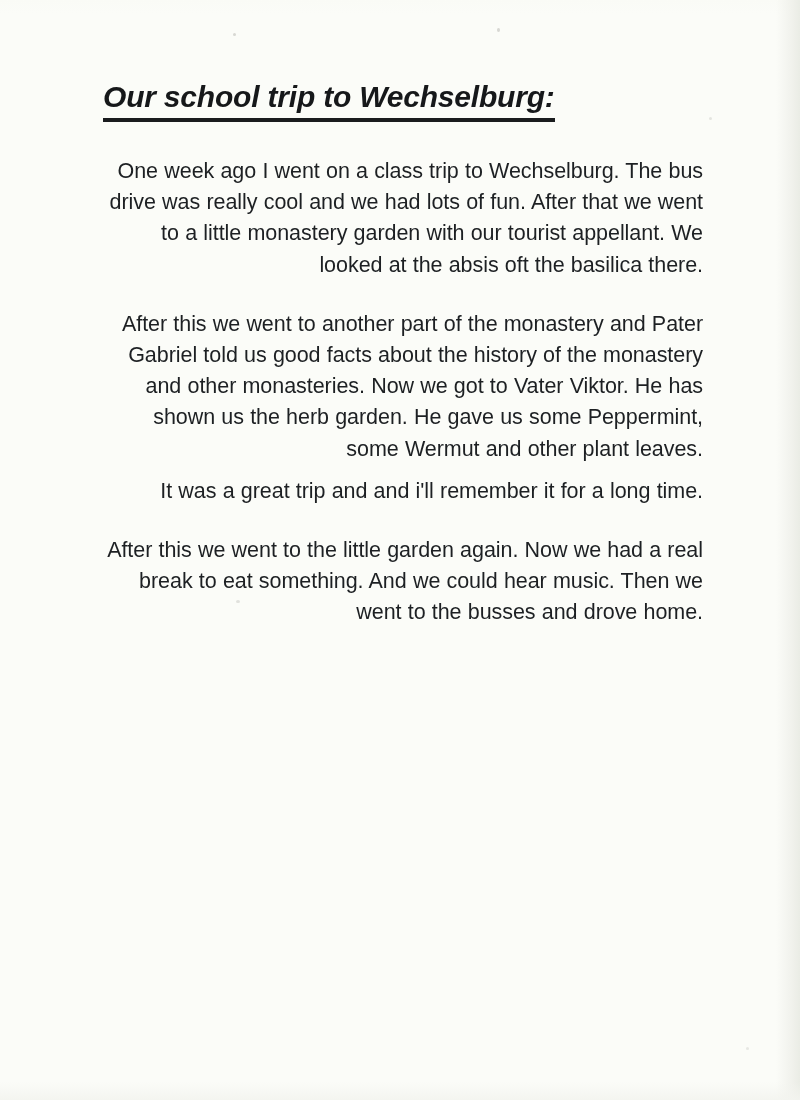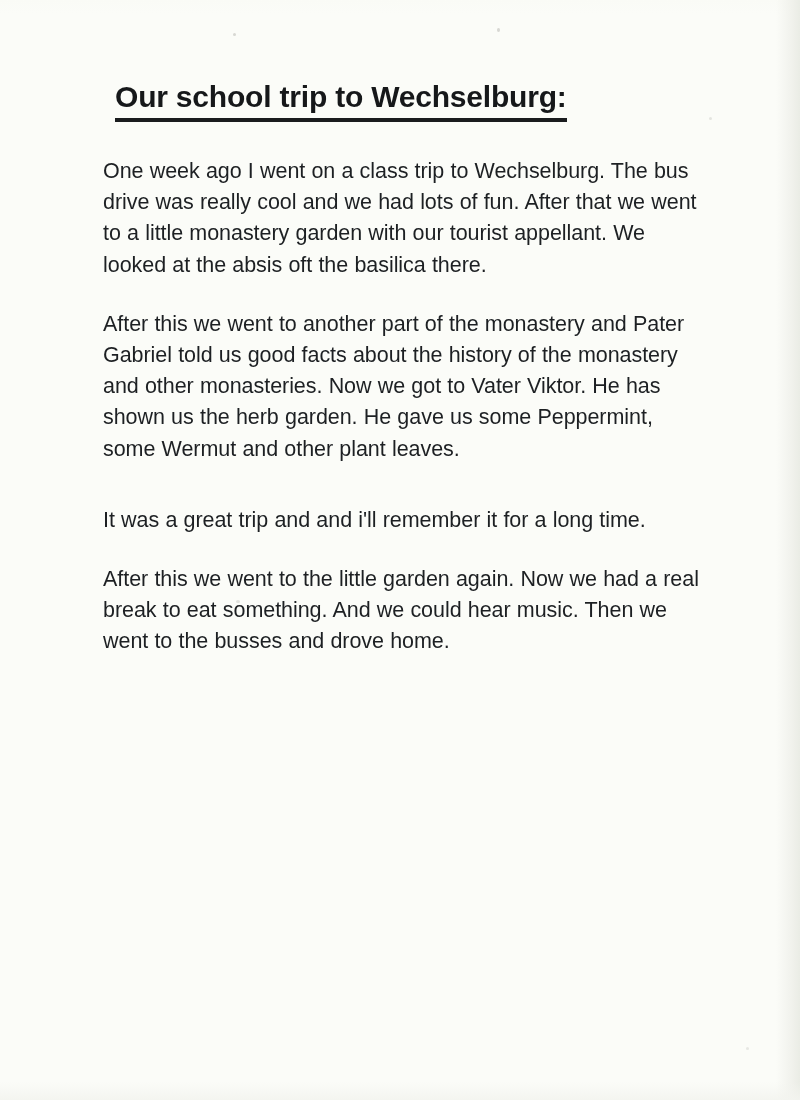--- a/index.html
+++ b/index.html
@@ -68,46 +68,48 @@
     top: 78px;
     width: 600px;
   }
 
   .doc-title {
     font-size: 30px;
     font-weight: bold;
     color: #16181a;
     letter-spacing: -0.2px;
     line-height: 38px;
-    margin: 0 0 4px 12px;
+    margin: 0 0 4px 0;
     display: inline-block;
     border-bottom: 4px solid #1a1c1e;
     padding-bottom: 2px;
     white-space: nowrap;
+    font-style: italic;
   }
 
   .paragraphs {
     margin-top: 30px;
+    text-align: right;
   }
 
   .doc-paragraph {
     font-size: 21.5px;
     line-height: 31.2px;
     color: #1d2023;
     margin: 0 0 28px 0;
     width: 600px;
     word-spacing: 0.3px;
     letter-spacing: -0.05px;
   }
   .doc-paragraph:last-child {
     margin-bottom: 0;
   }
   
   .doc-paragraph.tight-after {
-    margin-bottom: 40px;
+    margin-bottom: 11px;
   }
 </style>
 </head>
 <body>
 
 <div class="scan-page">
 
   <div class="scan-edge-top"></div>
   <div class="scan-edge-right"></div>
   <div class="scan-edge-bottom"></div>

